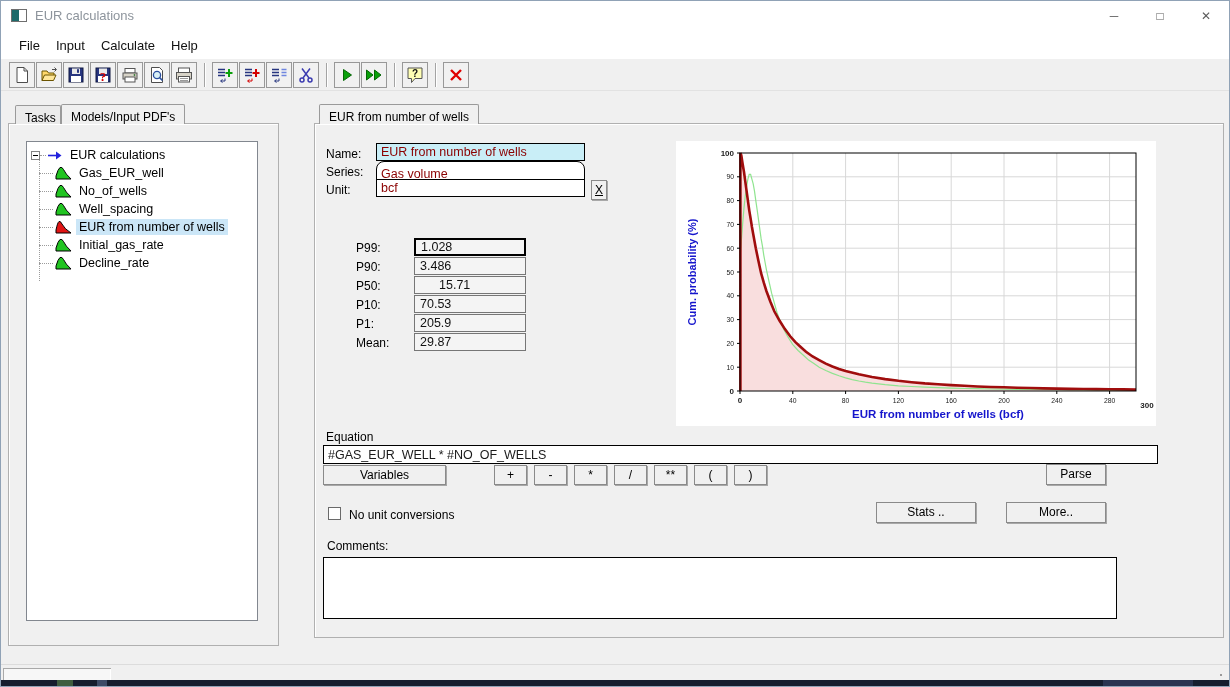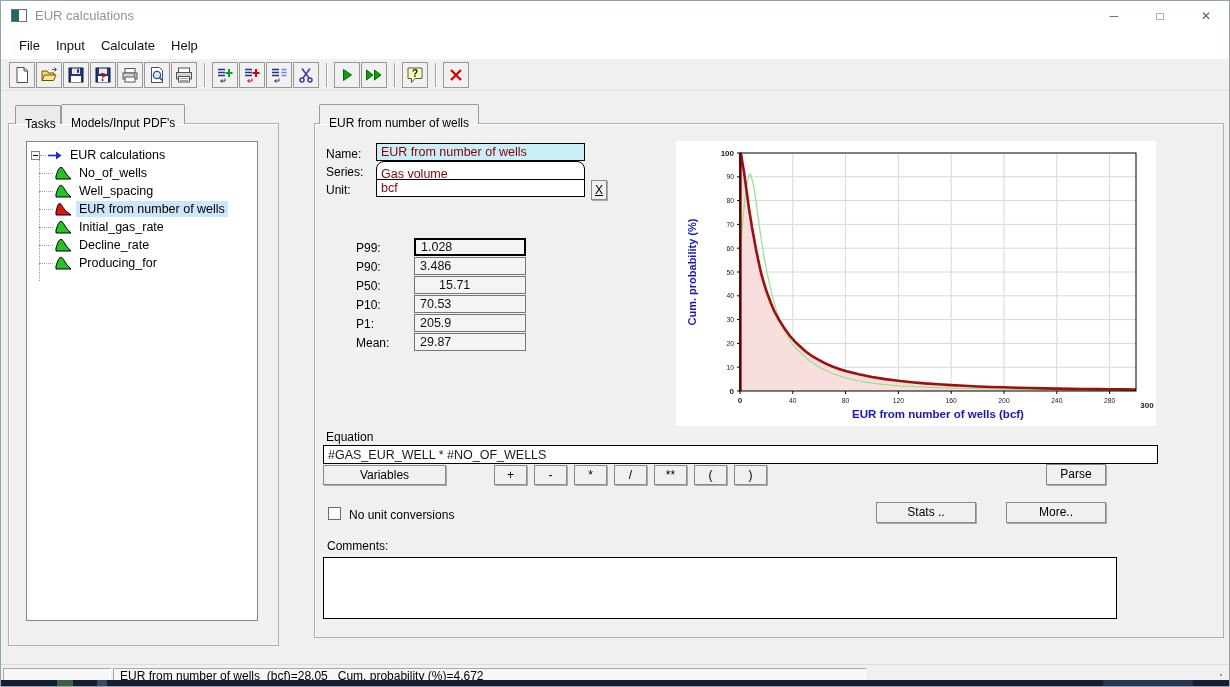--- a/index.html
+++ b/index.html
@@ -18,21 +18,21 @@
   
   .menubar { position:absolute; top:30px; left:0; right:0; height:28px; background:#fff; display:flex; align-items:center; padding-left:10px; }
   .menu-item { padding:0 8px; font-size:13px; color:#111; }
 
   
   .toolbar { position:absolute; top:58px; left:0; right:0; height:32px; background:#f0f0f0; display:flex; align-items:center; padding-left:8px; border-bottom:1px solid #e2e2e2; }
   .tbtn { width:26px; height:26px; margin-right:1px; background:#f1f1f1; border:1px solid #989898; display:flex; align-items:center; justify-content:center; }
   .tsep { width:2px; height:24px; border-left:1px solid #a3a3a3; border-right:1px solid #fff; margin:0 6px; }
 
   
-  .tab { position:absolute; height:20px; background:#f0f0f0; border:1px solid #9a9a9a; border-bottom:none; border-radius:2px 2px 0 0; padding:9px 9px; line-height:19px; font-size:12px; z-index:3; }
+  .tab { position:absolute; height:20px; background:#f0f0f0; border:1px solid #9a9a9a; border-bottom:none; border-radius:2px 2px 0 0; padding:3px 9px; line-height:19px; font-size:12px; z-index:3; }
   .tab.inactive { height:19px; top:104px; background:#ebebeb; z-index:1; }
   .panel { position:absolute; background:#f0f0f0; border:1px solid #b0b0b0; box-shadow:inset 1px 1px 0 #fff; }
 
   
   .tree-box { position:absolute; left:25px; top:140px; width:232px; height:480px; background:#fff; border:1px solid #82878f; z-index:2; }
   .tree { position:relative; padding-top:4px; font-size:12.5px; }
   .tree-vline { position:absolute; left:12px; top:18px; height:121px; border-left:1px dotted #9b9b9b; }
   .tree-root { display:flex; align-items:center; height:18px; padding-left:4px; }
   .expand-box { width:9px; height:9px; border:1px solid #848484; background:#fff; position:relative; flex:0 0 auto; }
   .expand-box::before { content:""; position:absolute; left:1px; top:3px; width:5px; height:1px; background:#000; }
@@ -216,20 +216,27 @@
             <path d="M1 5.5 H10" stroke="#2222dd" stroke-width="1.6"></path>
             <path d="M9 1.5 L14.5 5.5 L9 9.5 Z" fill="#2222dd"></path>
           </svg>
         <span class="tree-label">EUR calculations</span>
       </div>
       <div class="tree-row">
         <span class="connector dotlink" style="width:14px;"></span>
         <svg class="pdf-ico" width="17" height="14">
             <path d="M1 13 L1 10 Q3 3 5 1.5 Q7 0.5 8.5 3.5 Q10.5 8 16 13 Z" stroke="#000" fill="#21c421"></path>
           </svg>
+        <span class="tree-label">Gas_EUR_well</span>
+      </div>
+      <div class="tree-row">
+        <span class="connector dotlink" style="width:14px;"></span>
+        <svg class="pdf-ico" width="17" height="14">
+            <path d="M1 13 L1 10 Q3 3 5 1.5 Q7 0.5 8.5 3.5 Q10.5 8 16 13 Z" stroke="#000" fill="#21c421"></path>
+          </svg>
         <span class="tree-label">No_of_wells</span>
       </div>
       <div class="tree-row">
         <span class="connector dotlink" style="width:14px;"></span>
         <svg class="pdf-ico" width="17" height="14">
             <path d="M1 13 L1 10 Q3 3 5 1.5 Q7 0.5 8.5 3.5 Q10.5 8 16 13 Z" stroke="#000" fill="#21c421"></path>
           </svg>
         <span class="tree-label">Well_spacing</span>
       </div>
       <div class="tree-row">
@@ -245,27 +252,20 @@
             <path d="M1 13 L1 10 Q3 3 5 1.5 Q7 0.5 8.5 3.5 Q10.5 8 16 13 Z" stroke="#000" fill="#21c421"></path>
           </svg>
         <span class="tree-label">Initial_gas_rate</span>
       </div>
       <div class="tree-row">
         <span class="connector dotlink" style="width:14px;"></span>
         <svg class="pdf-ico" width="17" height="14">
             <path d="M1 13 L1 10 Q3 3 5 1.5 Q7 0.5 8.5 3.5 Q10.5 8 16 13 Z" stroke="#000" fill="#21c421"></path>
           </svg>
         <span class="tree-label">Decline_rate</span>
-      </div>
-      <div class="tree-row">
-        <span class="connector dotlink" style="width:14px;"></span>
-        <svg class="pdf-ico" width="17" height="14">
-            <path d="M1 13 L1 10 Q3 3 5 1.5 Q7 0.5 8.5 3.5 Q10.5 8 16 13 Z" stroke="#000" fill="#21c421"></path>
-          </svg>
-        <span class="tree-label">Producing_for</span>
       </div>
     </div>
   </div>
 
   <div class="tab" style="left:318px; top:103px;"><span>EUR from number of wells</span></div>
   <div class="panel" style="left:313px; top:122px; width:910px; height:515px;"></div>
 
   <span class="lbl" style="left:325px; top:146px;">Name:</span>
   <input class="fld cyan" style="left: 375px; top: 142px; width: 209px; height: 18px;" value="EUR from number of wells">
   <span class="lbl" style="left:325px; top:164px;">Series:</span>
@@ -368,23 +368,20 @@
   <span class="checkbox"></span>
   <span class="lbl" style="left:348px; top:507px;">No unit conversions</span>
   <div class="btn" style="left:875px; top:501px; width:100px; height:21px; line-height:19px;">Stats ..</div>
   <div class="btn" style="left:1005px; top:501px; width:100px; height:21px; line-height:19px;">More..</div>
 
   <span class="lbl" style="left:326px; top:538px;">Comments:</span>
   <textarea class="comments" style=""></textarea>
 
   <div class="statusbar">
     <div class="sp" style="left:2px; top:3px; width:108px; height:14px;"></div>
-    <div class="sp" style="left:112px; top:3px; width:753px; height:14px;">
-      <span class="status-text">EUR from number of wells  (bcf)=28.05   Cum. probability (%)=4.672</span>
-    </div>
     <div class="grip"></div>
   </div>
 
   <div class="taskbar">
     <span class="speck" style="left:56px; width:16px; background:#3f5d3f;"></span>
     <span class="speck" style="left:96px; width:10px; background:#3d4a66;"></span>
     <span class="speck" style="right:36px; width:90px; background:#2a3350;"></span>
   </div>
 
 </div>

